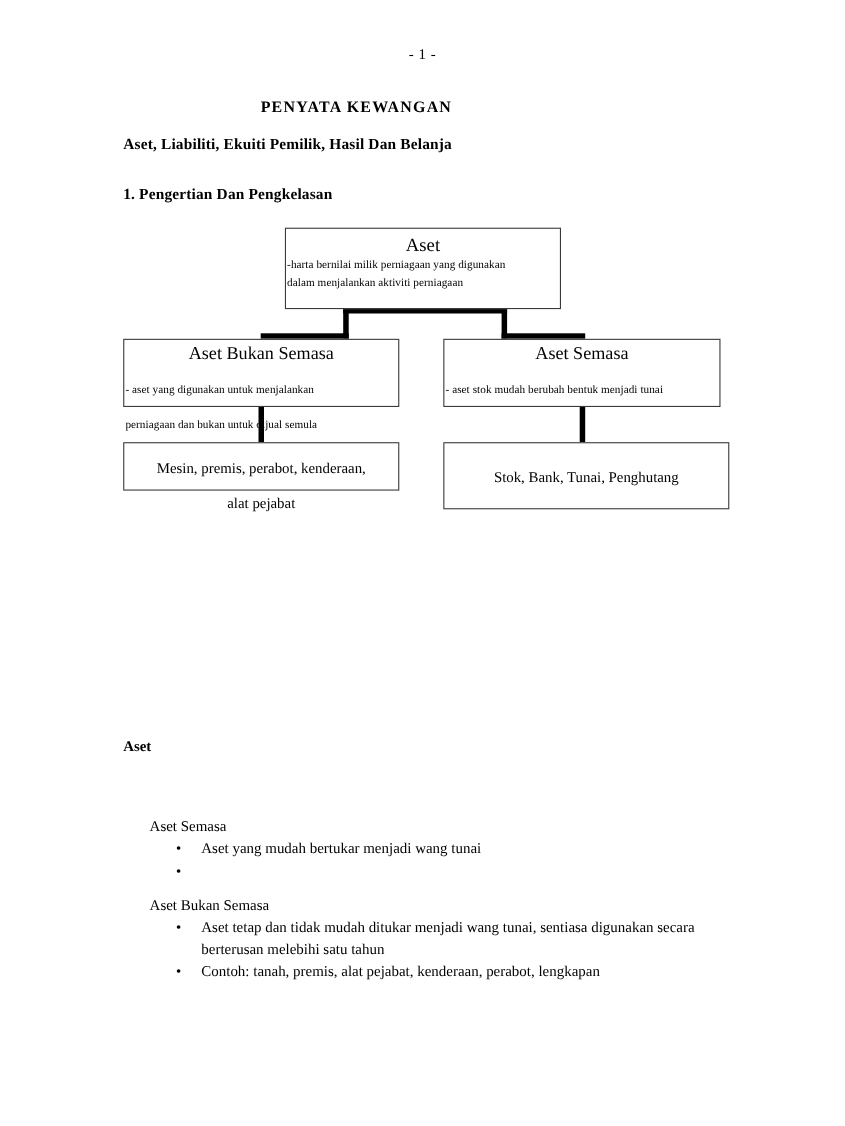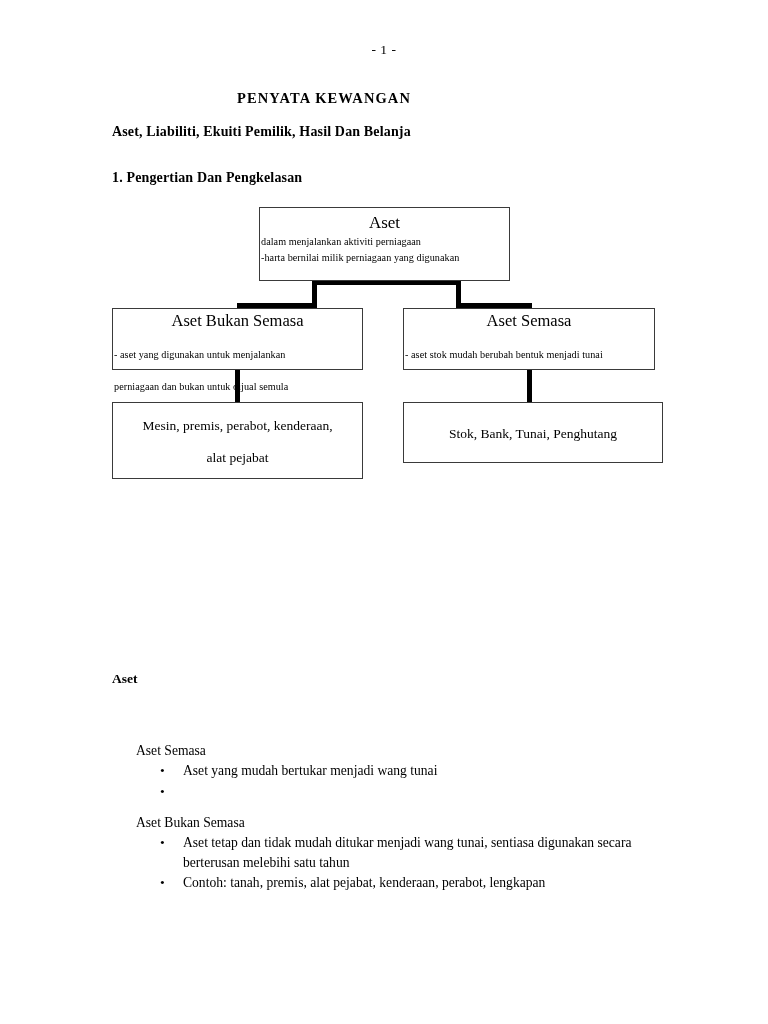--- a/index.html
+++ b/index.html
@@ -98,21 +98,21 @@
   #node-root .node-title { margin-top: 5px; }
   #node-root .node-desc  { margin-top: 3px; }
 
   #node-noncurrent { left: 112px; top: 308px; width: 251px; height: 62px; }
   #node-current    { left: 403px; top: 308px; width: 252px; height: 62px; }
   #node-noncurrent .node-title,
   #node-current .node-title { margin-top: 3px; }
   #node-noncurrent .node-desc,
   #node-current .node-desc { margin-top: 18px; }
 
-  #node-noncurrent-examples { left: 112px; top: 402px; width: 251px; height: 77px; }
+  #node-noncurrent-examples { left: 112px; top: 402px; width: 251px; height: 44px; }
   #node-current-examples    { left: 403px; top: 402px; width: 260px; height: 61px; }
   #node-noncurrent-examples .leaf-text { margin-top: 14px; }
   #node-current-examples .leaf-text { margin-top: 22px; }
 
   
   .conn {
     position: absolute;
     background: #000000;
   }
   
@@ -179,22 +179,22 @@
     <div class="conn" id="conn-root-bar"></div>
     <div class="conn" id="conn-left-drop"></div>
     <div class="conn" id="conn-right-drop"></div>
     <div class="conn" id="conn-left-stub"></div>
     <div class="conn" id="conn-right-stub"></div>
     <div class="conn" id="conn-left-stem"></div>
     <div class="conn" id="conn-right-stem"></div>
 
     <div class="node" id="node-root">
       <div class="node-title">Aset</div>
+      <div class="node-desc">-harta bernilai milik perniagaan yang digunakan</div>
       <div class="node-desc">dalam menjalankan aktiviti perniagaan</div>
-      <div class="node-desc">-harta bernilai milik perniagaan yang digunakan</div>
     </div>
 
     <div class="node" id="node-noncurrent">
       <div class="node-title small">Aset Bukan Semasa</div>
       <div class="node-desc">- aset yang digunakan untuk menjalankan</div>
       <div class="node-desc">perniagaan dan bukan untuk dijual semula</div>
     </div>
 
     <div class="node" id="node-current">
       <div class="node-title small">Aset Semasa</div>

